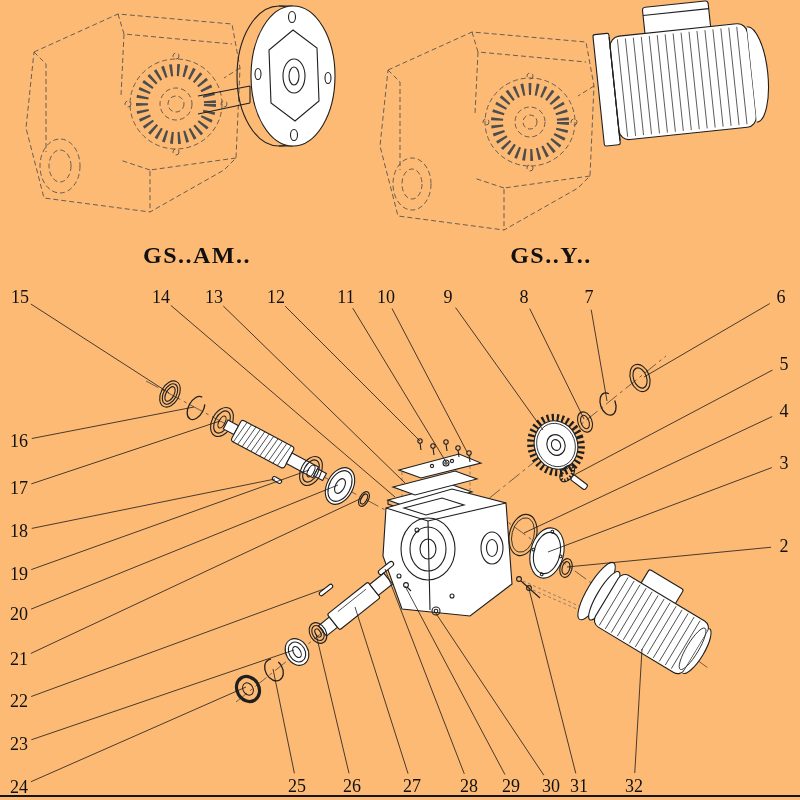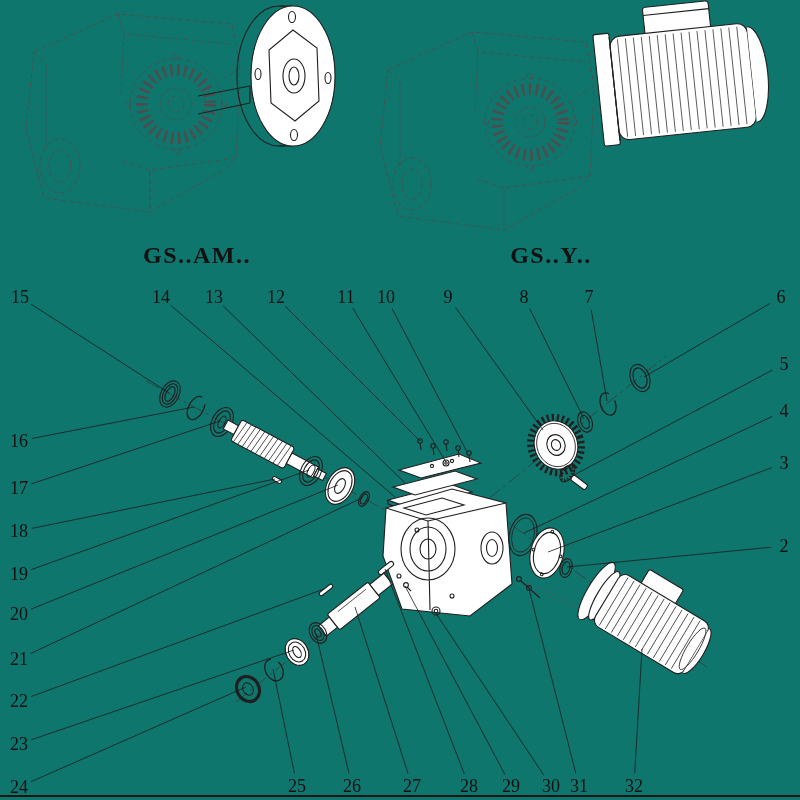--- a/index.html
+++ b/index.html
@@ -1,16 +1,16 @@
 <!DOCTYPE html>
 <html><head>
 <meta charset="utf-8">
 <style>
   html,body{margin:0;padding:0;background:#fff;}
-  .page{width:800px;height:800px;background:#0f766e;position:relative;overflow:hidden;}
+  .page{width:800px;height:800px;background:#fdba74;position:relative;overflow:hidden;}
   svg{display:block;}
   .leader{stroke:#1b1b1b;stroke-width:0.8;}
   .callout-num{font:18px "Liberation Serif", serif;fill:#111;text-anchor:middle;dominant-baseline:central;}
   .variant-label{font:bold 24px "Liberation Serif", serif;fill:#111;text-anchor:middle;letter-spacing:1.5px;}
   .ghost{stroke:#4d4d4d;fill:none;stroke-width:0.85;}
   .solid{stroke:#1f1f1f;fill:none;stroke-width:1.1;}
   .axis{stroke:#333;stroke-width:0.7;fill:none;stroke-dasharray:14 4 3 4;}
   .guide{stroke:#555;stroke-width:0.6;fill:none;stroke-dasharray:3 2.5;}
   .frame-line{stroke:#151515;stroke-width:2;}
 </style>

